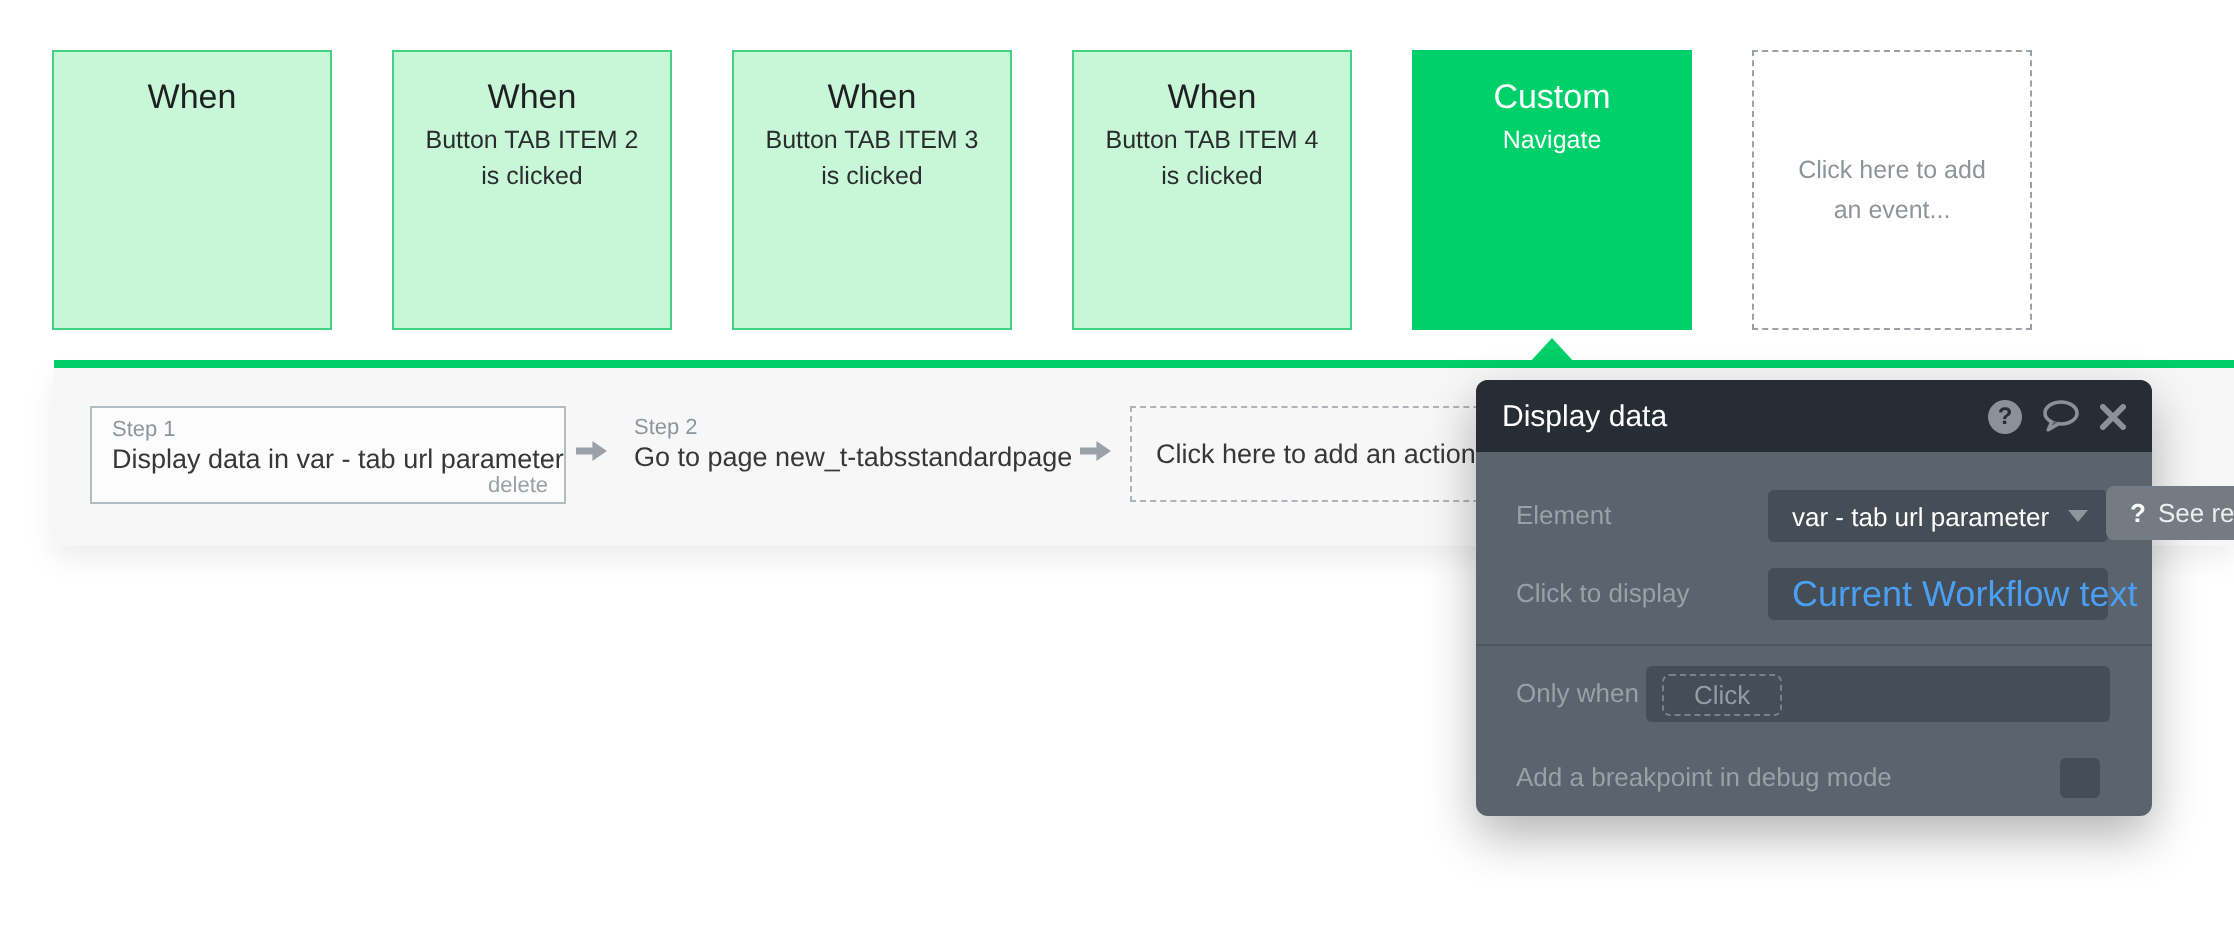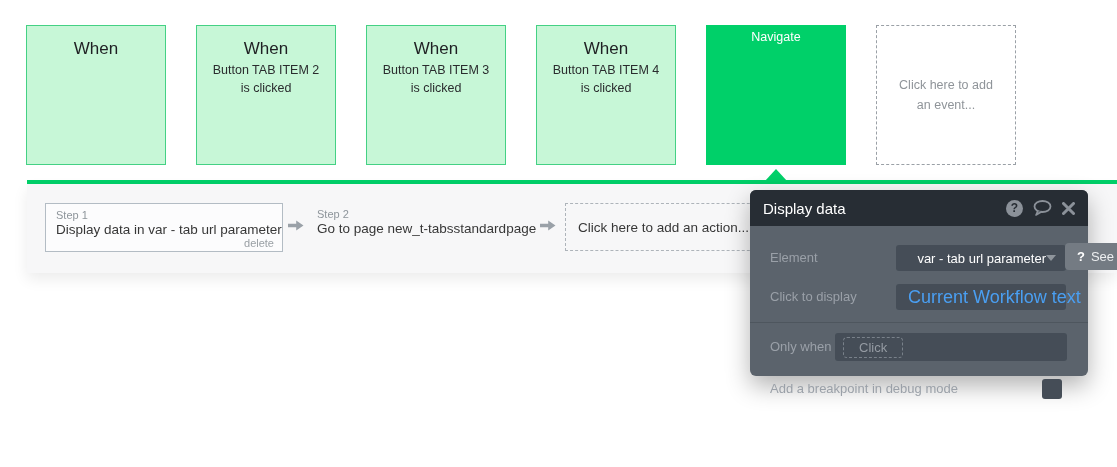--- a/index.html
+++ b/index.html
@@ -56,41 +56,41 @@
     position:absolute; left:538px; top:19px; width:205px; height:48px;
     border:1px dashed #aeb4ba; cursor:pointer;
   }
   .action-add-text {
     position:absolute; top:50%; transform:translateY(-50%); left:12px;
     font-size:13.5px; color:#373737; white-space:nowrap;
   }
 
   
   .popup {
-    position:absolute; left:738px; top:190px; width:338px; height:186px;
-    background:#5b636c; border-radius:6px; box-shadow:0 10px 25px rgba(0,0,0,0.30);margin-left:12px;
+    position:absolute; left:738px; top:190px; width:338px; height:218px;
+    background:#5b636c; border-radius:6px; box-shadow:0 10px 25px rgba(0,0,0,0.30);
   }
   .popup-header {
     position:absolute; left:0; top:0; right:0; height:36px;
     background:#272d34; border-radius:6px 6px 0 0;
     display:flex; align-items:center; padding:0 13px;
   }
   .popup-title { font-size:15px; color:#ffffff; flex:1; }
   .hdr-icons { display:flex; align-items:center; gap:10px; }
   .help-circle {
     width:17px; height:17px; border-radius:50%; background:#8b9199;
     color:#272d34; font-size:12px; font-weight:bold; text-align:center;
     line-height:17px; cursor:pointer;
   }
   .icon-btn { cursor:pointer; display:flex; align-items:center; }
 
   .pop-label { position:absolute; left:20px; font-size:13px; color:#9aa0a8; }
   .pop-field {
     position:absolute; background:#454d57; border-radius:3px; height:26px;
-    display:flex; align-items:center;text-align:right;
+    display:flex; align-items:center;
   }
   .dropdown { left:146px; top:55px; width:170px; cursor:pointer; }
   .dropdown-text { font-size:13px; color:#fff; padding-left:12px; flex:1; white-space:nowrap; }
   .caret {
     width:0; height:0; margin-right:10px;
     border-left:5px solid transparent; border-right:5px solid transparent;
     border-top:6px solid #8f959c;
   }
   .data-display { left:146px; top:94px; width:170px; cursor:pointer; }
   .link-text { font-size:18px; color:#4a9ff2; padding-left:12px; cursor:pointer; white-space:nowrap; }
@@ -129,20 +129,21 @@
   </div>
   <div class="event-card when" style="left:366px">
     <div class="ev-title">When</div>
     <div class="ev-sub">Button TAB ITEM 3 is clicked</div>
   </div>
   <div class="event-card when" style="left:536px">
     <div class="ev-title">When</div>
     <div class="ev-sub">Button TAB ITEM 4 is clicked</div>
   </div>
   <div class="event-card selected" style="left:706px">
+    <div class="ev-title">Custom</div>
     <div class="ev-sub">Navigate</div>
   </div>
   <div class="event-card add" style="left:876px">
     <div class="ev-add-text">Click here to add an event...</div>
   </div>
 
   <div class="connector-triangle"></div>
   <div class="timeline"></div>
 
   <div class="steps-panel">

